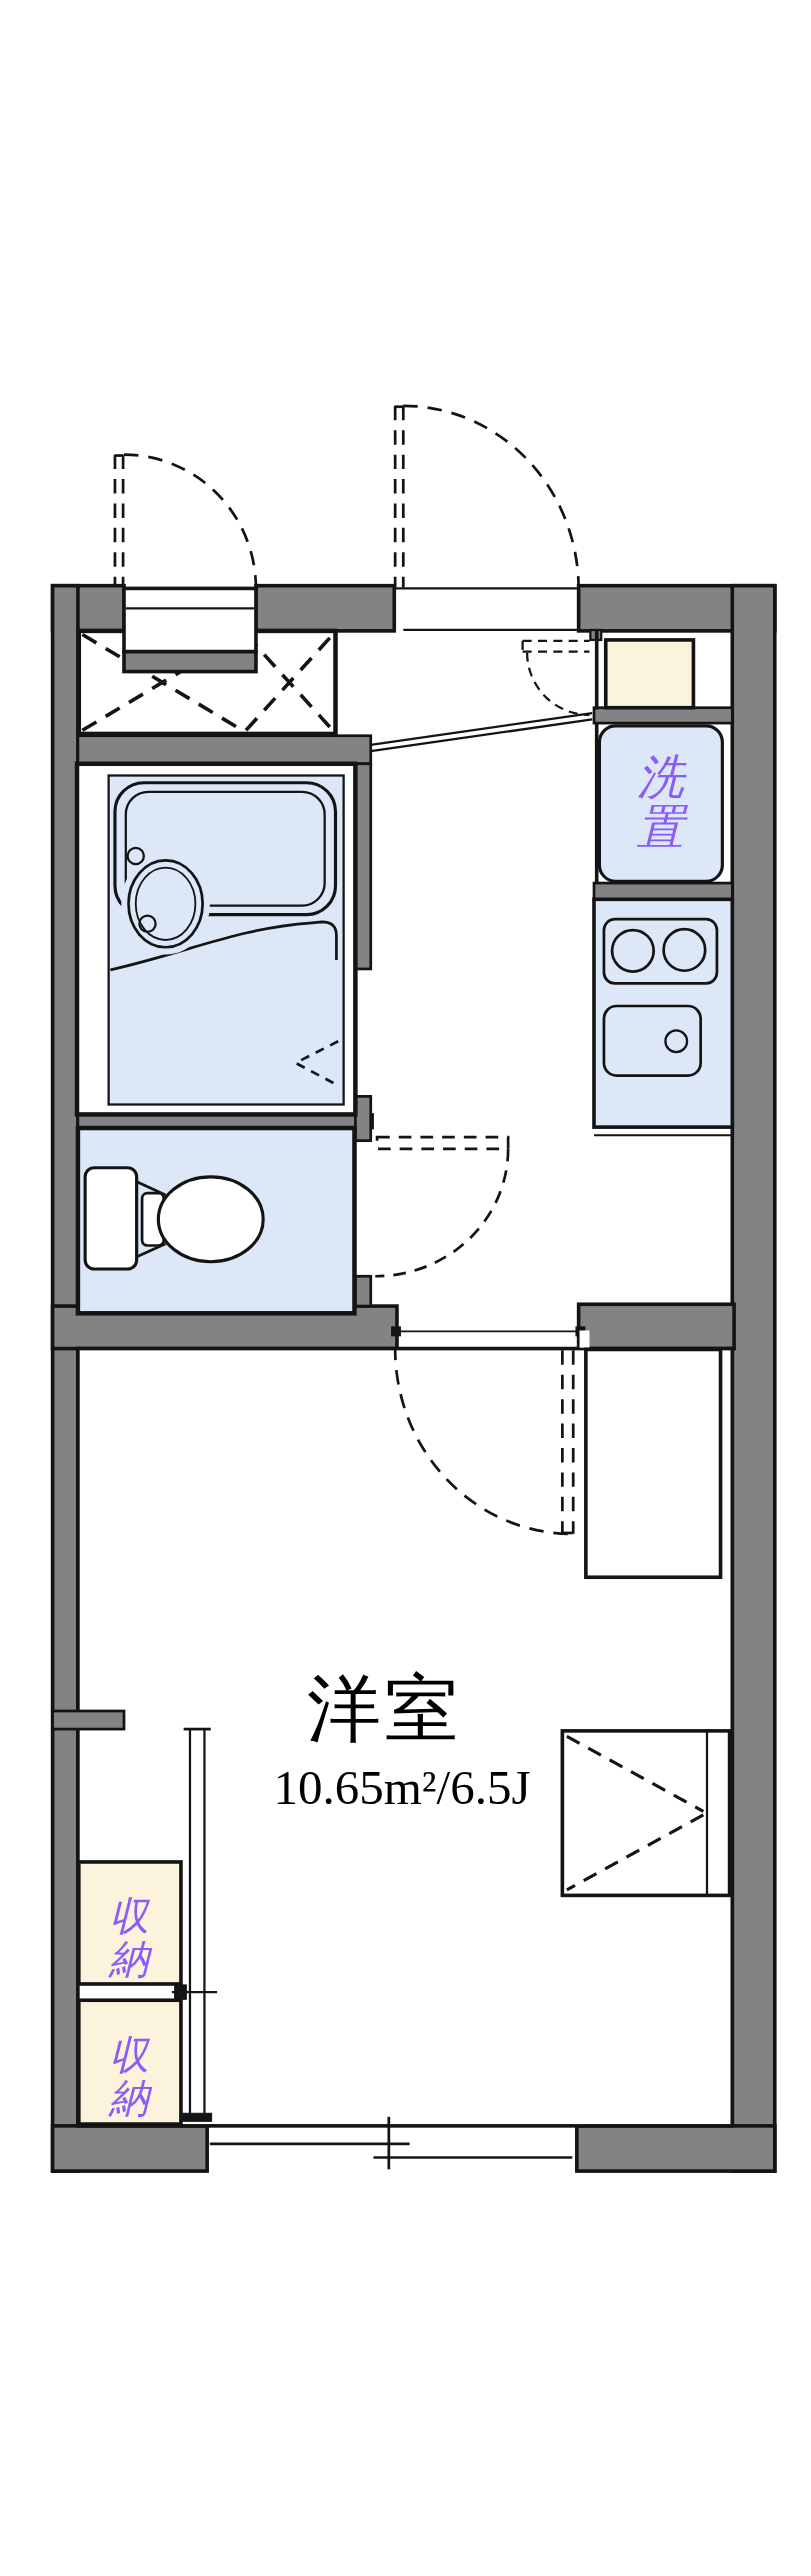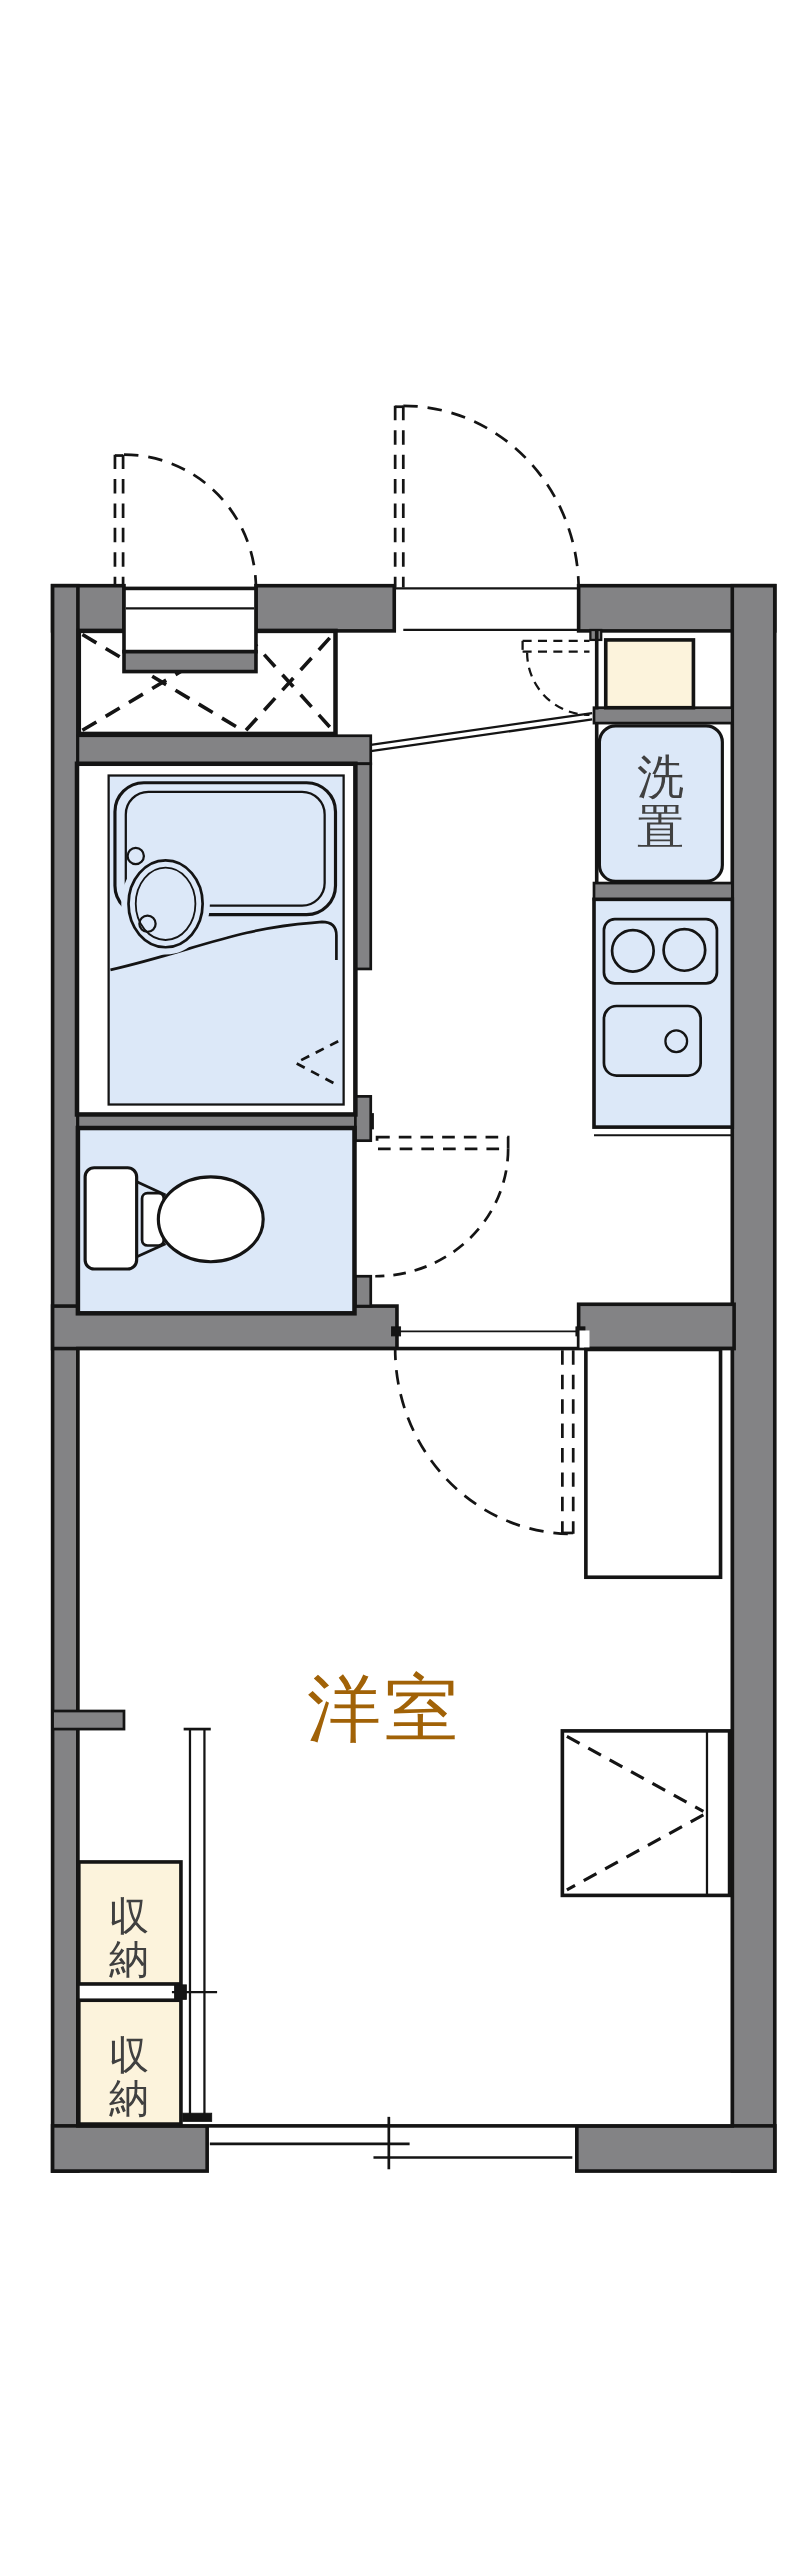--- a/index.html
+++ b/index.html
@@ -1,22 +1,22 @@
 <!DOCTYPE html>
 <html style="--wall: #838385; --line: #141414; --water: #dce8f8; --storage: #fcf3dc; --bg: #ffffff;font-size:14.5px"><head>
 <meta charset="utf-8">
 <style>
   html,body{margin:0;padding:0;background:#fff;}
   .plan{position:relative;width:812px;height:2576px;background:var(--bg,#fff);
         font-family:"Liberation Sans","DejaVu Sans",sans-serif;overflow:hidden;}
   .plan svg{position:absolute;left:0;top:0;}
-  .label{position:absolute;color:#a16207;text-align:center;line-height:1.0;
+  .label{position:absolute;color:#000000;text-align:center;line-height:1.0;
          white-space:nowrap;user-select:none;font-family:Liberation Serif, serif;}
-  .vlabel{position:absolute;color:#404040;text-align:center;line-height:1.07;
-          word-break:break-all;white-space:normal;user-select:none;}
+  .vlabel{position:absolute;color:#8b5cf6;text-align:center;line-height:1.07;
+          word-break:break-all;white-space:normal;user-select:none;font-style:italic;}
   .room-name{font-size:74px;letter-spacing:3.6px;}
   .room-area{font-size:49px;letter-spacing:0px;}
   .washer-label{font-size:47px;width:49px;}
   .storage-label{font-size:40px;width:42px;margin-top:15px;}
 </style>
 </head>
 <body>
 
 <div class="plan">
 <svg width="812" height="2576" viewBox="0 0 898 2850">
@@ -175,17 +175,18 @@
   </g>
 
   <g stroke="var(--line)">
     <line x1="232" y1="2372" x2="453" y2="2372" stroke-width="3"></line>
     <line x1="413" y1="2387" x2="633" y2="2387" stroke-width="3"></line>
     <line x1="430" y1="2342" x2="430" y2="2400" stroke-width="3"></line>
   </g>
 </svg>
 
   <div class="label room-name" style="left:276px;top:1672px;width:217px;">洋室</div>
+  <div class="label room-area" style="left:244px;top:1763px;width:316px;">10.65m²/6.5J</div>
   <div class="vlabel washer-label" style="left:636px;top:752px;">洗置</div>
   <div class="vlabel storage-label" style="left:108px;top:1880px;">収納</div>
   <div class="vlabel storage-label" style="left:108px;top:2019px;">収納</div>
 </div>
 
 
 </body></html>

